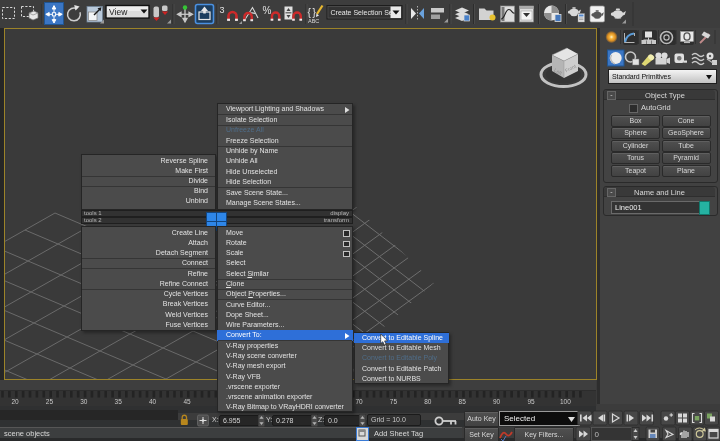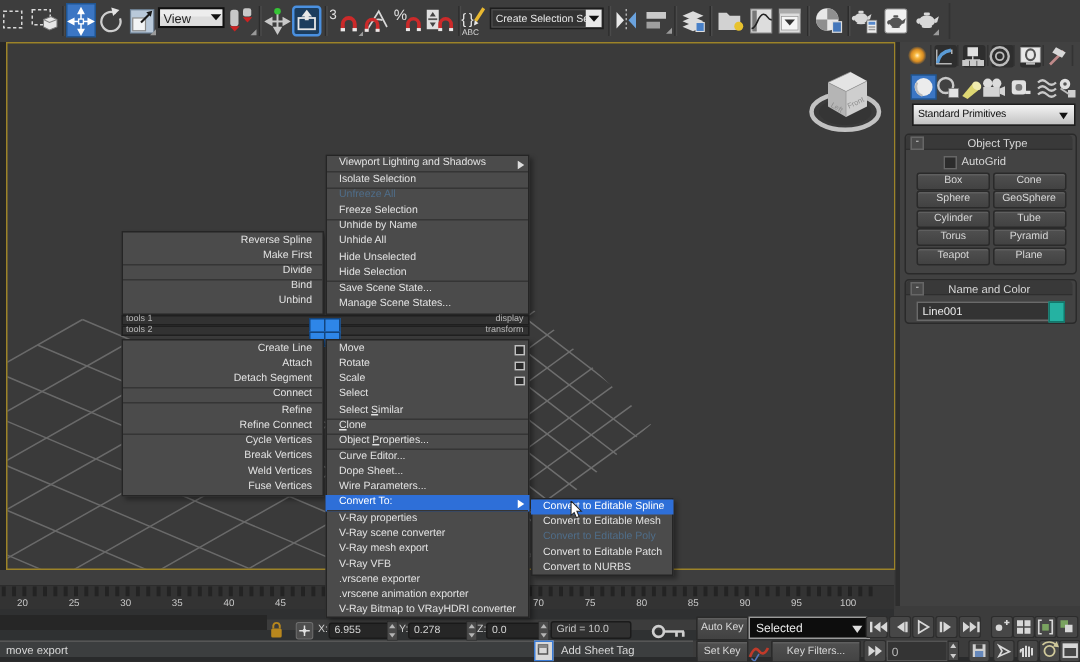--- a/index.html
+++ b/index.html
@@ -366,21 +366,21 @@
 <div class="btn2" style="left:661.5px;top:127.1px;width:47px;height:10px;line-height:10px;">GeoSphere</div>
 <div class="btn2" style="left:611px;top:139.7px;width:47px;height:10px;line-height:10px;">Cylinder</div>
 <div class="btn2" style="left:661.5px;top:139.7px;width:47px;height:10px;line-height:10px;">Tube</div>
 <div class="btn2" style="left:611px;top:152.29999999999998px;width:47px;height:10px;line-height:10px;">Torus</div>
 <div class="btn2" style="left:661.5px;top:152.29999999999998px;width:47px;height:10px;line-height:10px;">Pyramid</div>
 <div class="btn2" style="left:611px;top:164.89999999999998px;width:47px;height:10px;line-height:10px;">Teapot</div>
 <div class="btn2" style="left:661.5px;top:164.89999999999998px;width:47px;height:10px;line-height:10px;">Plane</div>
 <div class="abs" style="left:603px;top:186px;width:113px;height:28px;background:#434343;border:1px solid #2a2a2a;border-radius:3px;"></div>
 <div class="abs" style="left:604px;top:187px;width:111px;height:9px;background:#393939;border-bottom:1px solid #2e2e2e;border-radius:3px 3px 0 0;"></div>
 <div class="abs" style="left:607px;top:188px;width:7px;height:7px;background:#4a4a4a;border:1px solid #666;font-size:7px;line-height:5px;color:#ddd;text-align:center;">-</div>
-<div class="abs" style="left:603px;top:188px;width:113px;text-align:center;color:#d8d8d8;font-size:7.5px;">Name and Color</div>
+<div class="abs" style="left:603px;top:188px;width:113px;text-align:center;color:#d8d8d8;font-size:7.5px;">Name and Line</div>
 <div class="abs" style="left:611px;top:200.5px;width:84px;height:11px;background:#333333;border:1px solid #6a6a6a;color:#ececec;font-size:7.5px;line-height:11px;padding-left:3px;">Line001</div>
 <div class="abs" style="left:698.5px;top:200.5px;width:9px;height:12px;background:#25b2a2;border:1px solid #11776b;"></div>
 <div class="abs" style="left:0;top:380px;width:596px;height:10px;background:#3e3e3e;border-bottom:1px solid #2c2c2c;"></div>
 <div class="abs" style="left:0;top:391px;width:596px;height:15px;background:#333333;"></div>
 <svg class="abs" style="left:0;top:390px" width="596" height="16" viewBox="0 0 596 16">
       <rect x="1.20" y="1" width="2.6" height="6.5" fill="#232323"></rect>
       <rect x="8.08" y="1" width="2.6" height="6.5" fill="#232323"></rect>
       <rect x="14.96" y="1" width="2.6" height="6.5" fill="#232323"></rect>
       <rect x="21.84" y="1" width="2.6" height="6.5" fill="#232323"></rect>
       <rect x="28.72" y="1" width="2.6" height="6.5" fill="#232323"></rect>
@@ -482,21 +482,21 @@
       <text x="531.0" y="14" font-size="6.5" fill="#c8c8c8" text-anchor="middle" font-family="Liberation Sans">95</text>
       <text x="565.4" y="14" font-size="6.5" fill="#c8c8c8" text-anchor="middle" font-family="Liberation Sans">100</text>
     </svg>
 <div class="abs" style="left:0;top:406px;width:720px;height:35px;background:#3c3c3c;"></div>
 <div class="abs" style="left:0;top:405.5px;width:596px;height:7px;background:#2f3031;"></div>
 <div class="abs" style="left:597px;top:404px;width:123px;height:3px;background:#3c3c3c;"></div>
 <div class="abs" style="left:0;top:410px;width:178px;height:11px;background:#262626;border-bottom:1px solid #6a6a6a;"></div>
 <div class="abs" style="left:0;top:420px;width:578px;height:7px;background:#2f3132;"></div>
 <div class="abs" style="left:0;top:427px;width:462px;height:11px;background:#3c3e3f;border-top:1px solid #565656;"></div>
 <div class="abs" style="left:0;top:438px;width:720px;height:3px;background:#292a2b;"></div>
-<div class="abs" style="left:4px;top:429px;color:#d8d8d8;font-size:7.5px;">move export</div>
+<div class="abs" style="left:4px;top:429px;color:#d8d8d8;font-size:7.5px;">scene objects</div>
 <svg class="abs" style="left:178px;top:413px" width="34" height="16" viewBox="0 0 34 16">
 <rect x="2.8" y="6" width="7" height="6" rx="1" fill="#b8871d"></rect>
 <path d="M 4.2 6 L 4.2 4 A 2.2 2.2 0 0 1 8.5 4 L 8.5 6" fill="none" stroke="#b8871d" stroke-width="1.3"></path>
 <rect x="19.5" y="2" width="11" height="11" rx="1.5" fill="#4e4e4e" stroke="#6e6e6e" stroke-width="0.7"></rect>
 <g stroke="#e0e0e0" stroke-width="1">
         <line x1="25" y1="4" x2="25" y2="11"></line>
         <line x1="21.5" y1="7.5" x2="28.5" y2="7.5"></line>
       </g>
 <circle cx="25" cy="7.5" r="1.3" fill="#e0e0e0"></circle>
     </svg>

